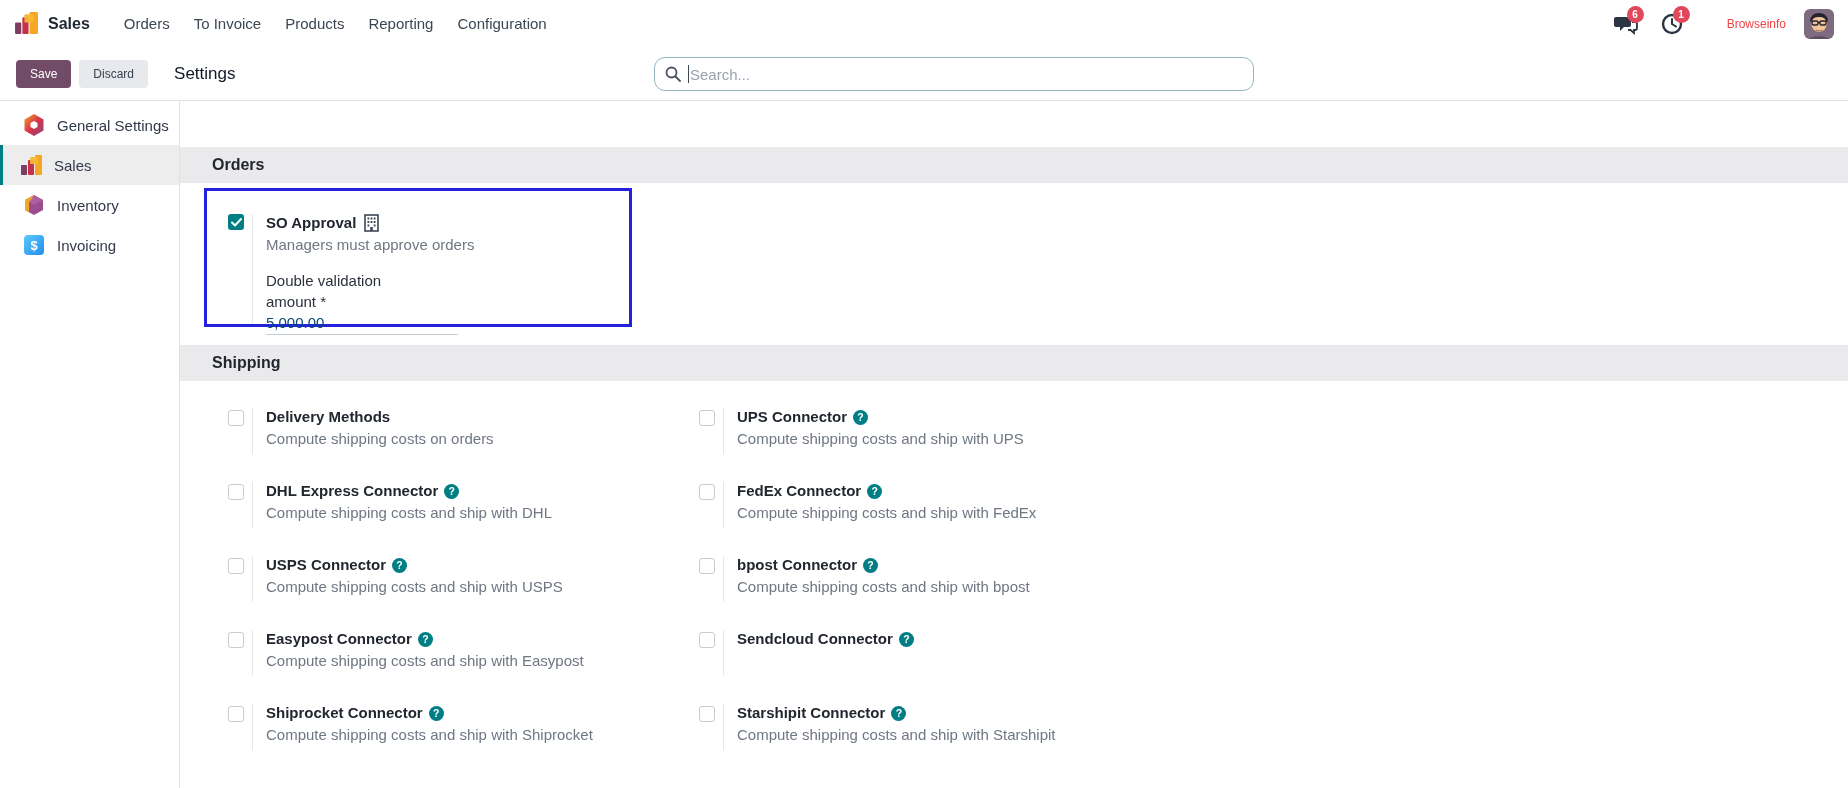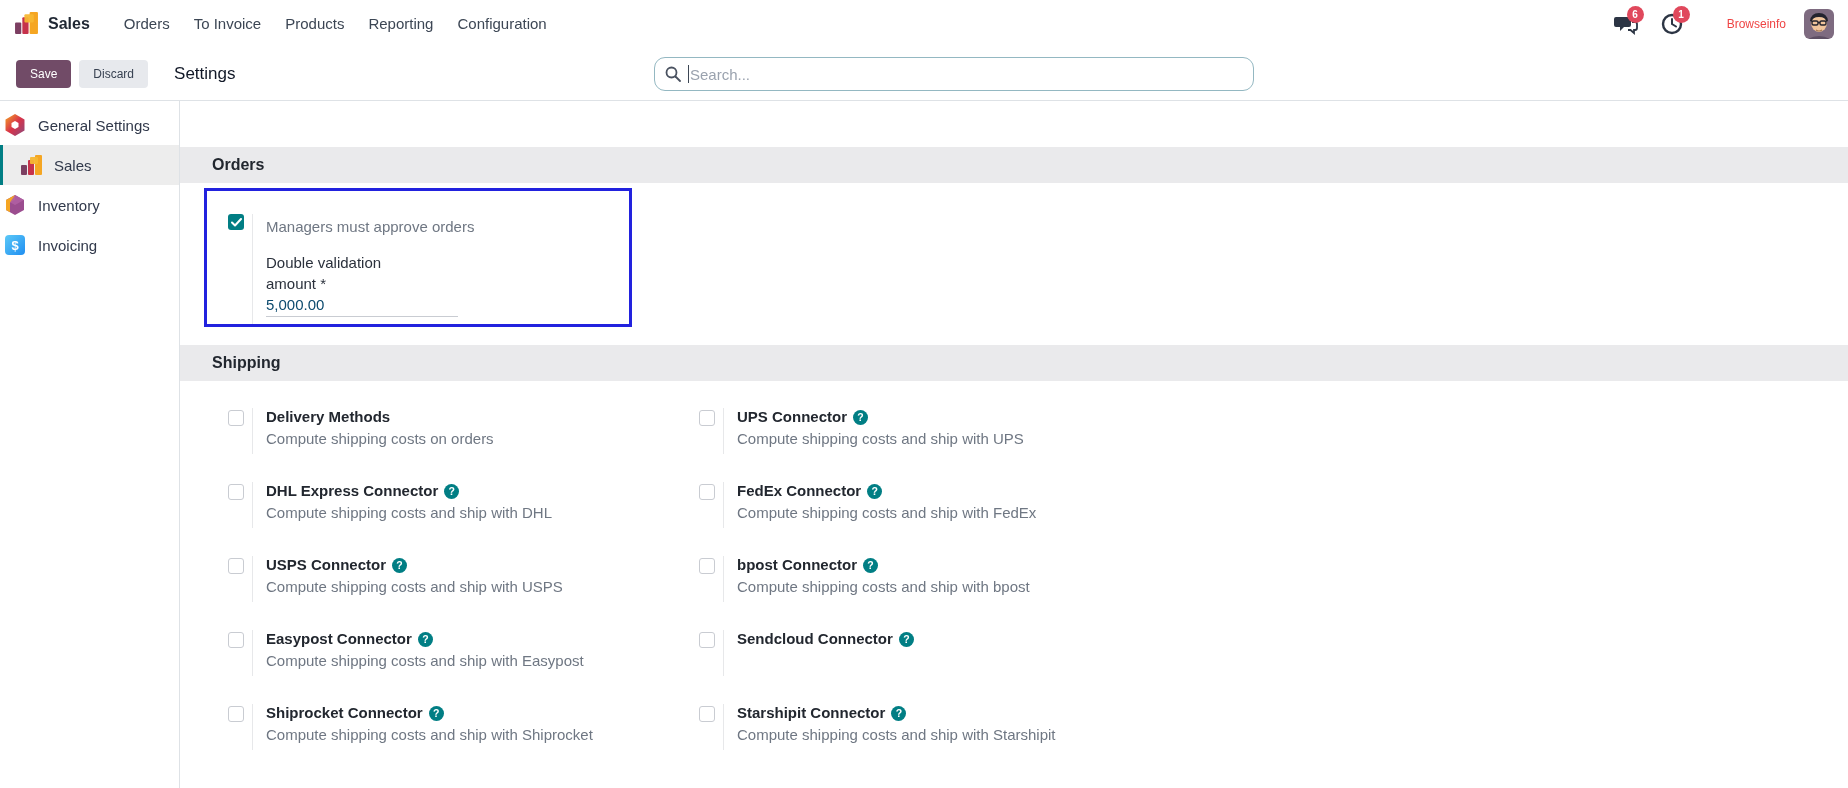--- a/index.html
+++ b/index.html
@@ -39,21 +39,21 @@
   .searchbox svg { flex:none; margin-right:7px; }
   .caret { width:1px; height:18px; background:#3c4654; margin-right:1px; }
   .searchinput { border:none; outline:none; flex:1; font-size:15px; color:#22272f;
                  font-family:inherit; background:transparent; }
   .searchinput::placeholder { color:#9aa2ae; }
 
   
   .sidebar { position:absolute; top:101px; left:0; width:180px; height:687px;
              background:#fff; border-right:1px solid #dee2e6; padding-top:4px; }
   .sideitem { height:40px; display:flex; align-items:center; gap:11px;
-              font-size:15px; color:#31394b; cursor:pointer;
+              padding-left:19px; font-size:15px; color:#31394b; cursor:pointer;
               border-left:3px solid transparent; }
   .sideitem.active { background:#ededed; border-left-color:#017e84; padding-left:16px; }
   .sideicon { width:24px; height:24px; flex:none; }
 
   
   .content { position:absolute; top:101px; left:180px; width:1668px; height:687px;
              background:#fff; overflow:hidden; }
   .band { height:36px; background:#eaeaec; display:flex; align-items:center;
           padding-left:32px; font-size:16px; font-weight:700; color:#22272f; }
   .band-orders { margin-top:46px; }
@@ -200,20 +200,37 @@
     <span>Orders</span>
   </div>
 
   <div class="hl-box">
     <div class="cb cb-on">
       <svg width="11" height="9" viewBox="0 0 11 9">
         <path d="M1 4.5 L4 7.5 L10 1" fill="none" stroke="#fff" stroke-width="2" stroke-linecap="round" stroke-linejoin="round"></path>
       </svg>
     </div>
     <div class="pane">
+      <div class="slabel-row">
+        <span class="slabel">SO Approval</span>
+        <svg width="15" height="18" viewBox="0 0 15 18">
+          <rect x="1" y="1" width="13" height="16" fill="none" stroke="#3c4654" stroke-width="1.6"></rect>
+          <g fill="#3c4654">
+            <rect x="3.5" y="3.5" width="1.8" height="2"></rect>
+              <rect x="6.6" y="3.5" width="1.8" height="2"></rect>
+              <rect x="9.7" y="3.5" width="1.8" height="2"></rect>
+            <rect x="3.5" y="7" width="1.8" height="2"></rect>
+              <rect x="6.6" y="7" width="1.8" height="2"></rect>
+              <rect x="9.7" y="7" width="1.8" height="2"></rect>
+            <rect x="3.5" y="10.5" width="1.8" height="2"></rect>
+              <rect x="9.7" y="10.5" width="1.8" height="2"></rect>
+            <rect x="6.2" y="13" width="2.6" height="4"></rect>
+          </g>
+        </svg>
+      </div>
       <div class="sdesc">Managers must approve orders</div>
       <div class="fieldrow">
         <div class="fieldlabel">Double validation amount *</div>
         <div class="fieldvalue">5,000.00</div>
       </div>
     </div>
   </div>
 
   <div class="band band-shipping">
     <span>Shipping</span>

